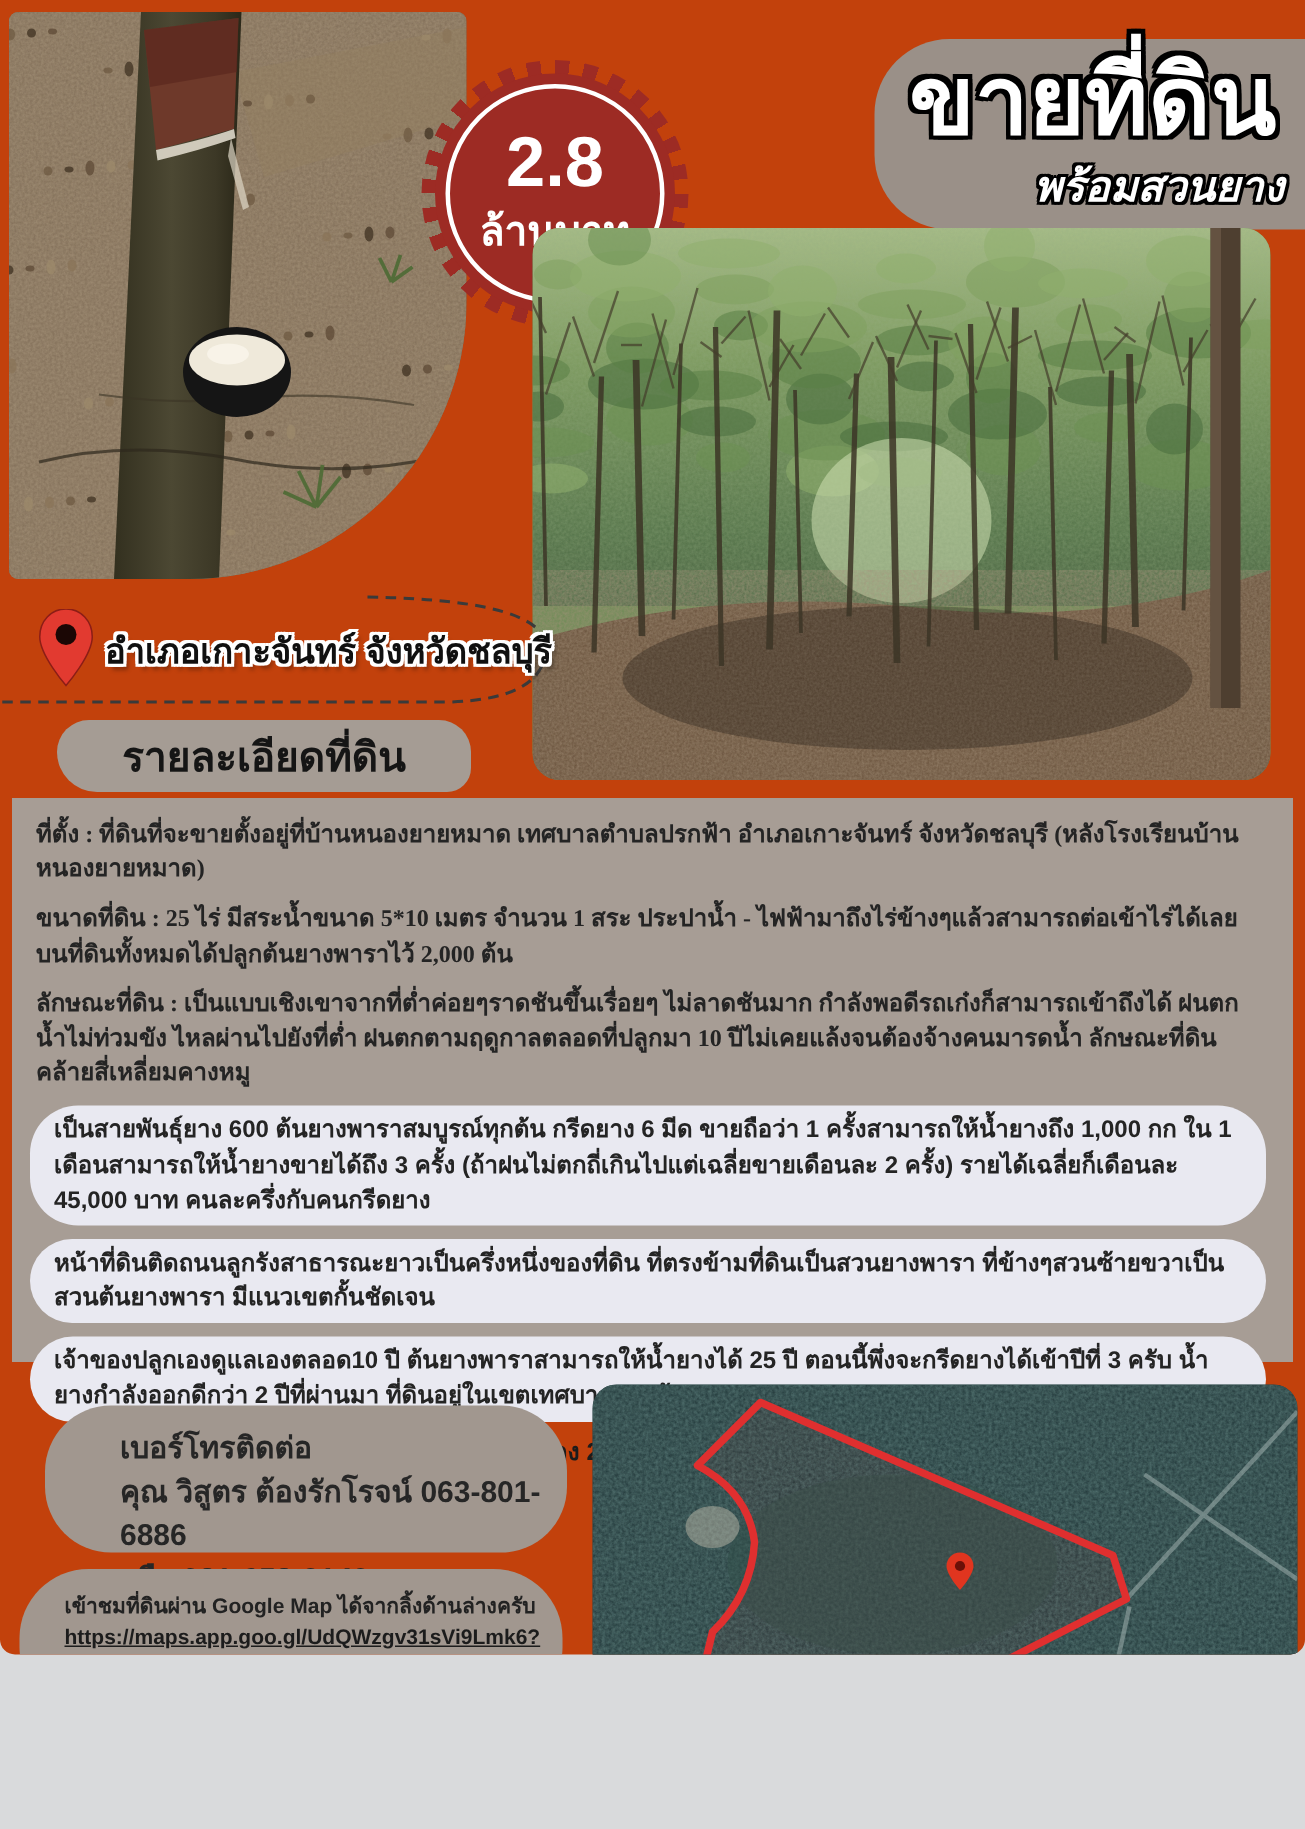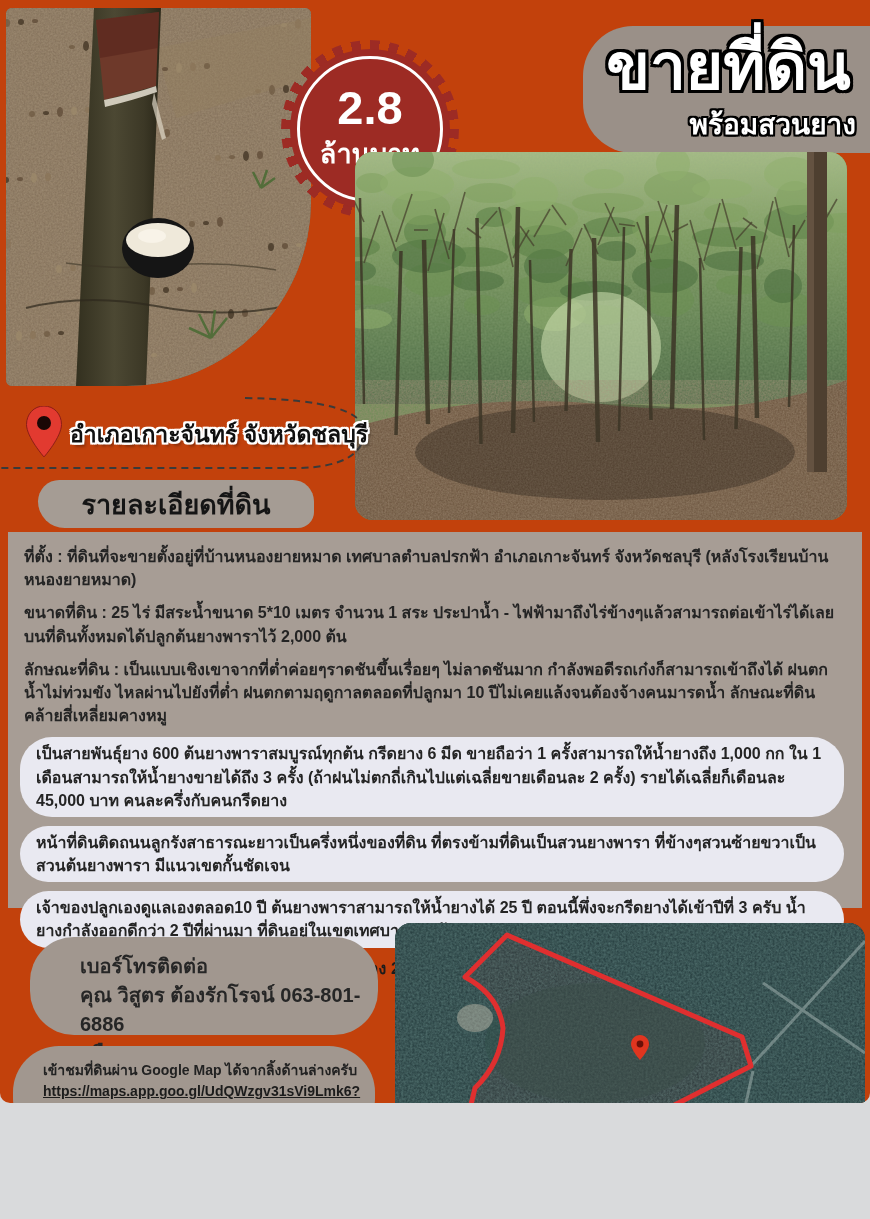--- a/index.html
+++ b/index.html
@@ -36,20 +36,21 @@
   }
   .banner-title {
     font-size:64px; font-weight:bold; color:#ffffff; text-align:center; line-height:1.1;
     text-shadow:-3px -3px 0 #000,3px -3px 0 #000,-3px 3px 0 #000,3px 3px 0 #000,
                 0 -3px 0 #000,0 3px 0 #000,-3px 0 0 #000,3px 0 0 #000;
   }
   .banner-sub {
     font-size:28px; font-weight:bold; color:#ffffff; text-align:right; margin-top:0px;
     text-shadow:-2px -2px 0 #000,2px -2px 0 #000,-2px 2px 0 #000,2px 2px 0 #000,
                 0 -2px 0 #000,0 2px 0 #000,-2px 0 0 #000,2px 0 0 #000;
+    font-style:italic;
   }
   
   .photo-plantation {
     position:absolute; left:355px; top:152px; width:492px; height:368px;
     border-radius:18px; overflow:hidden; background:#6f8c57;
   }
   .photo-plantation svg { display:block; width:100%; height:100%; }
   
   .loc-dash { position:absolute; left:0; top:390px; width:400px; height:90px; pointer-events:none; }
   .pin { position:absolute; left:26px; top:406px; width:36px; height:52px; }
@@ -64,21 +65,21 @@
     position:absolute; left:38px; top:480px; width:276px; height:48px;
     background:#a59c94; border-radius:24px 24px 18px 30px;
     display:flex; align-items:center; justify-content:center;
     font-size:27px; font-weight:bold; color:#151515;
   }
   .details-block {
     position:absolute; left:8px; top:532px; width:854px; height:376px;
     background:#a79d95; padding:13px 18px 0 16px;
     font-size:16px; font-weight:600; color:#242424; line-height:1.45;
   }
-  .details-block p { margin-bottom:10px; }
+  .details-block p { margin-bottom:10px;font-family:Liberation Serif, serif; }
   .hl-box {
     background:#e9e9f1; border-radius:32px; padding:5px 16px; margin:1px 0 9px -4px;
   }
   .price-line { text-align:right; font-weight:bold; font-size:16.5px; color:#1c1c1c; padding-right:4px; }
   
   .map {
     position:absolute; left:395px; top:923px; width:470px; height:292px;
     border-radius:16px; overflow:hidden; background:#2b4446;
   }
   .map svg { display:block; width:100%; height:100%; }

